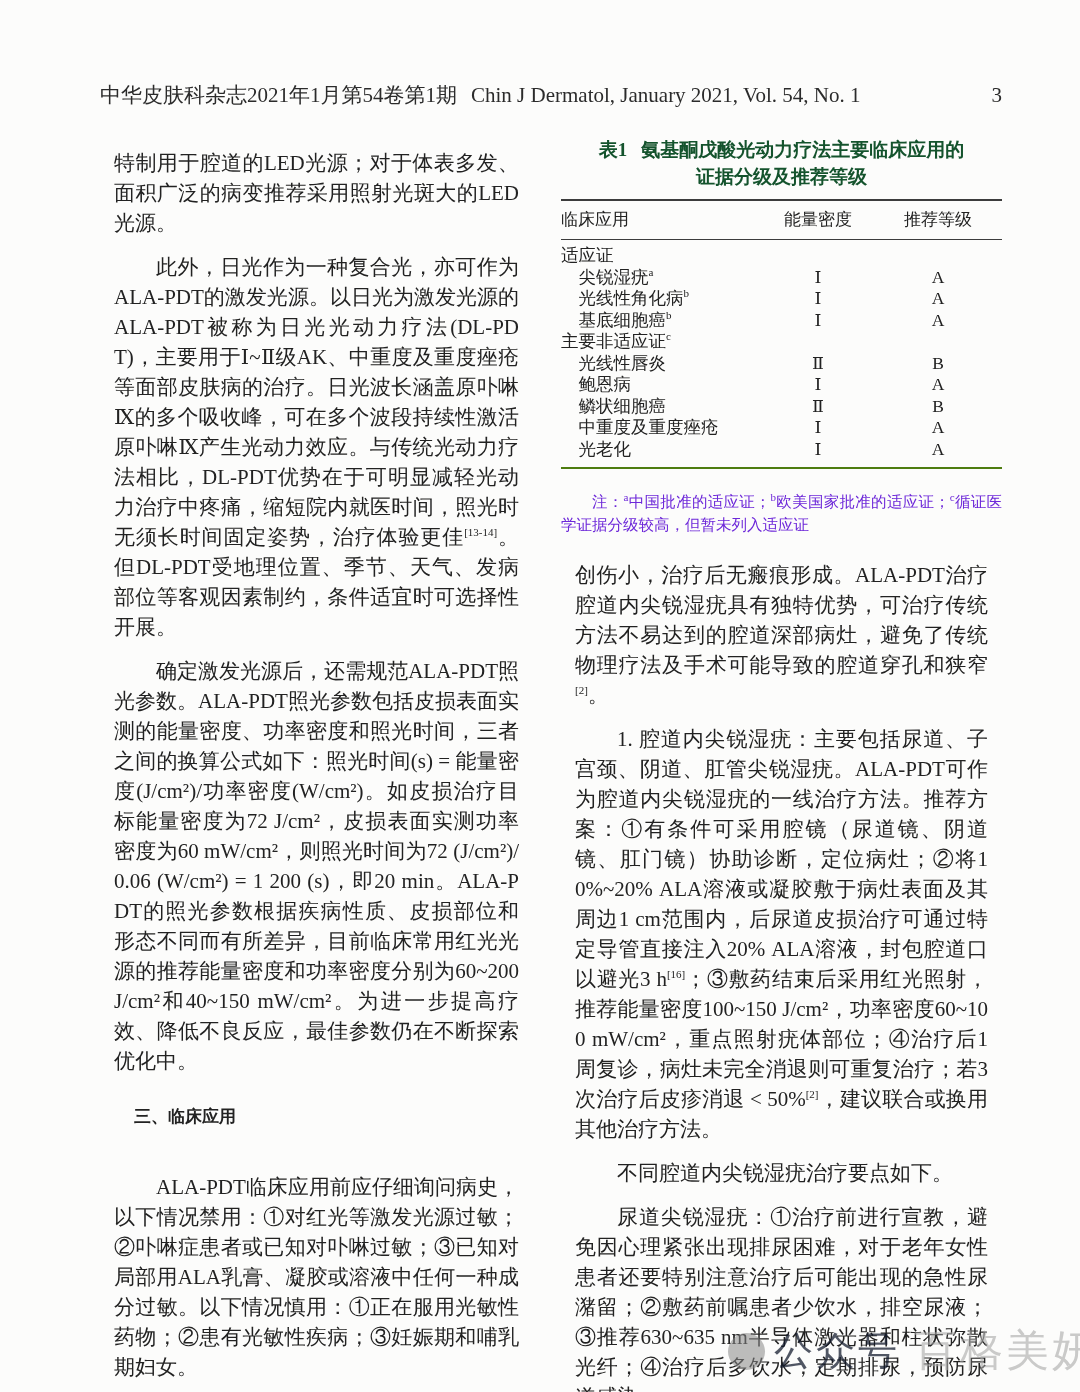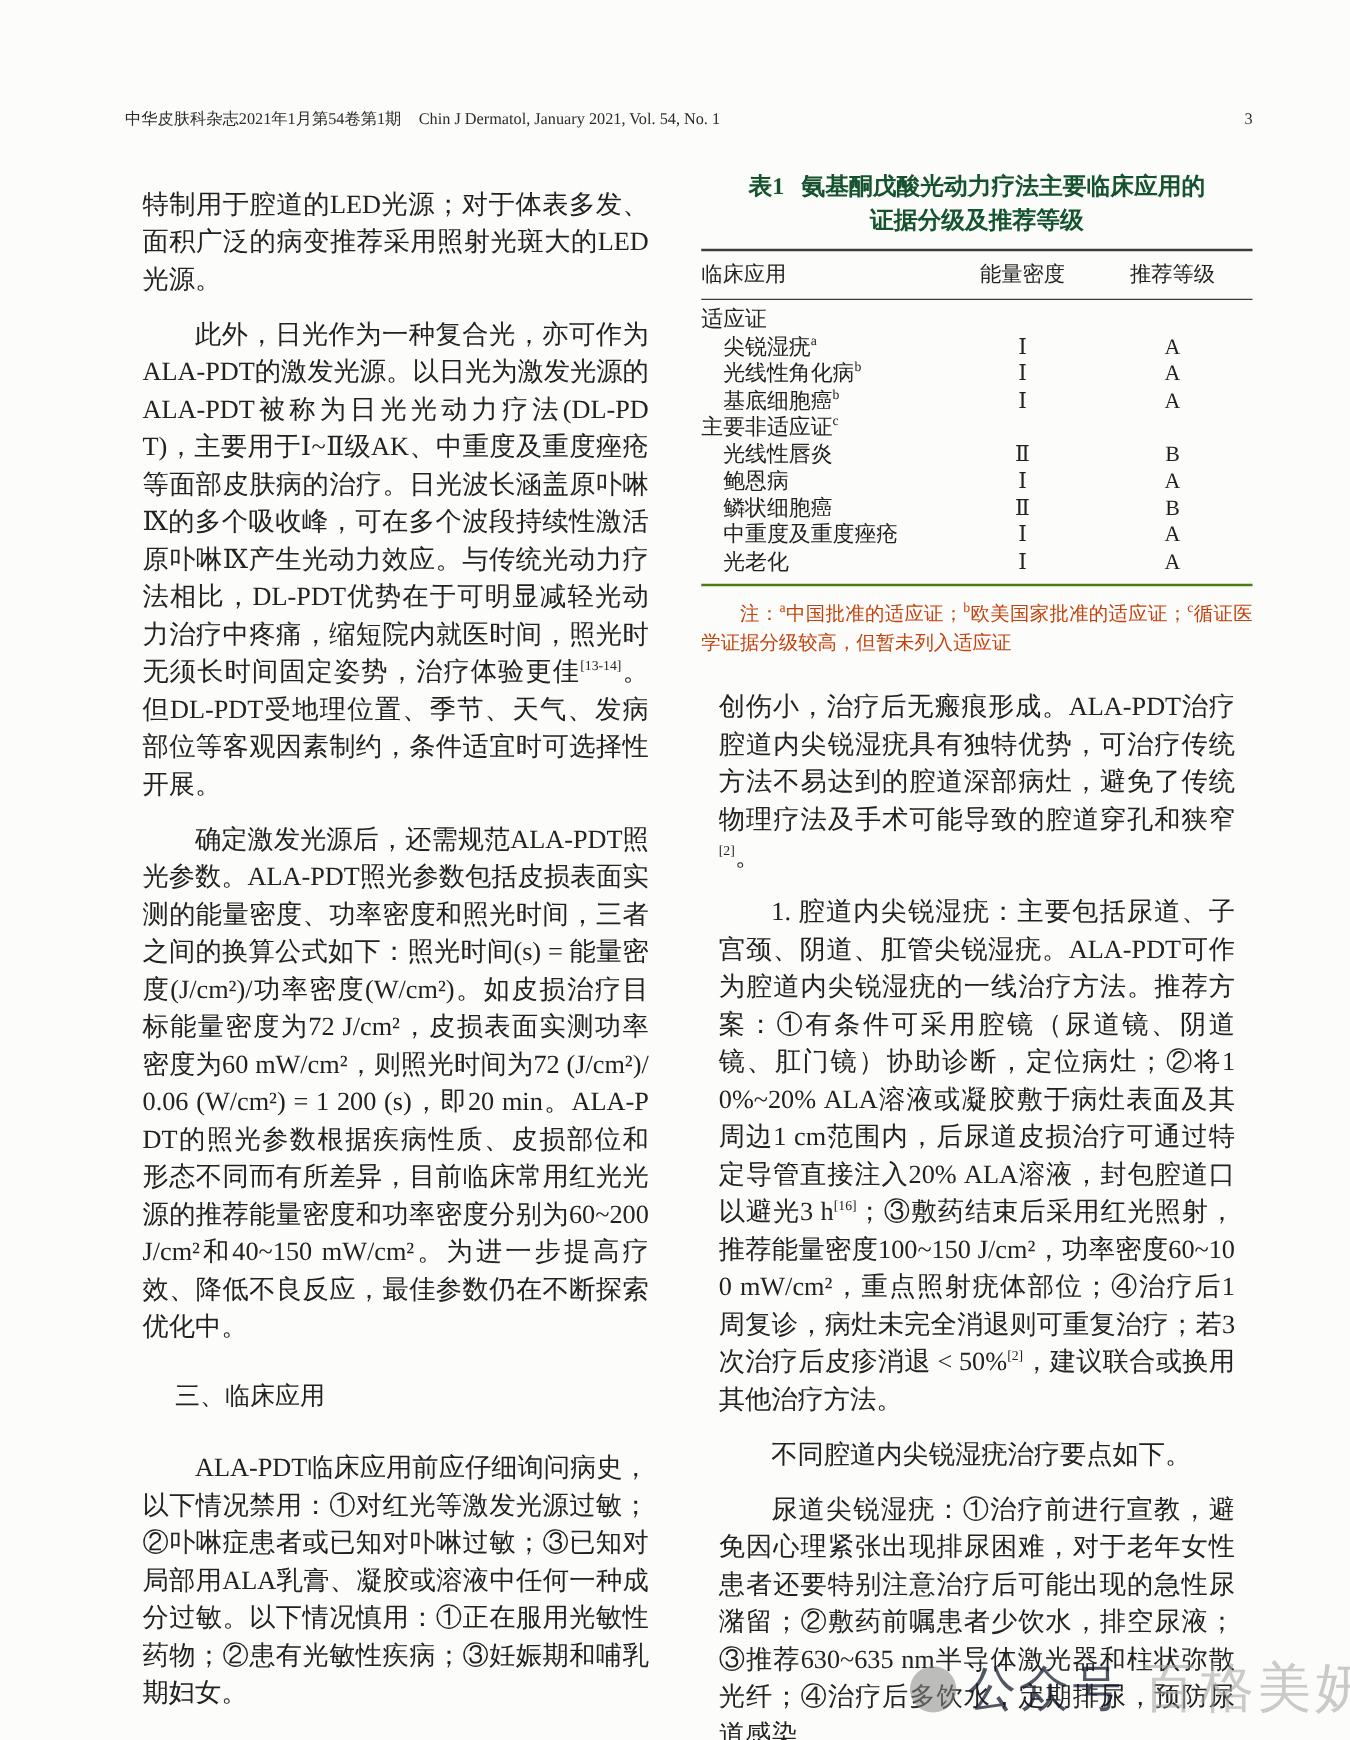--- a/index.html
+++ b/index.html
@@ -10,46 +10,46 @@
     color:#232323;
   }
   .page{
     position:relative;width:1080px;height:1392px;box-sizing:border-box;
     background:#fcfcfb;
     padding:84px 78px 0 100px;
   }
   
   .pheader{
     display:flex;justify-content:space-between;align-items:baseline;
-    font-size:13px;line-height:22px;color:#2b2b2b;margin-bottom:28px;
+    font-size:21px;line-height:22px;color:#2b2b2b;margin-bottom:28px;
   }
   .pheader .jcn{margin-right:14px}
   
   .cols{display:flex;gap:28px}
   .col{font-size:21px;line-height:30px;text-align:justify;color:#222}
   .col.left{width:434px}
   .col.right{width:442px}
   .para{margin:14px;word-break:break-all}
   .para.ind{text-indent:2em}
   sup.ref{font-size:11px;line-height:0;letter-spacing:0}
-  .heading{font-size:20px;line-height:30px;font-weight:normal;margin:26px 0 27px;text-indent:2em}
+  .heading{font-size:17px;line-height:30px;font-weight:bold;margin:26px 0 40px;text-indent:2em}
   
   .tablefig{margin:2px 0 24px}
   .t-title{text-align:center;font-weight:bold;font-size:19px;line-height:27px;margin:0 6px 9px;color:#14532d}
   .t-label{margin-right:14px}
   .t-head{display:flex;border-top:2px solid #3c3c3c;border-bottom:1.5px solid #3c3c3c;
           padding:9px 0;font-size:17px;line-height:20px}
   .t-body{border-bottom:2px solid #4d7c0f;padding:5px 0 7px}
   .trow{display:flex;font-size:17.5px;line-height:21.5px}
   .tc0{flex:1;text-align:left}
   .tc1{width:112px;text-align:center}
   .tc2{width:128px;text-align:center}
   .t-body .trow .tc0{padding-left:1em}
   .t-body .trow.group .tc0{padding-left:0}
-  .t-note{font-size:15.5px;line-height:23px;text-indent:2em;margin-top:11px;text-align:justify;color:#c2410c;word-break:break-all}
+  .t-note{font-size:15.5px;line-height:23px;text-indent:2em;margin-top:21px;text-align:justify;color:#6d28d9;word-break:break-all}
   
   .watermark{
     position:absolute;left:728px;top:1315px;z-index:5;height:72px;
     display:flex;align-items:center;white-space:nowrap;pointer-events:none;
     font-family:"Liberation Sans","DejaVu Sans",sans-serif;
   }
   .wm-circle{width:37px;height:37px;border-radius:50%;background:#878787;opacity:.55;margin-right:9px;flex:0 0 auto}
   .wm-t1{font-size:39px;color:#0f172a;opacity:.72;letter-spacing:3px}
   .wm-t2{font-size:43px;color:#a9a9a9;opacity:.6;letter-spacing:3px;margin-left:14px}
 </style>

